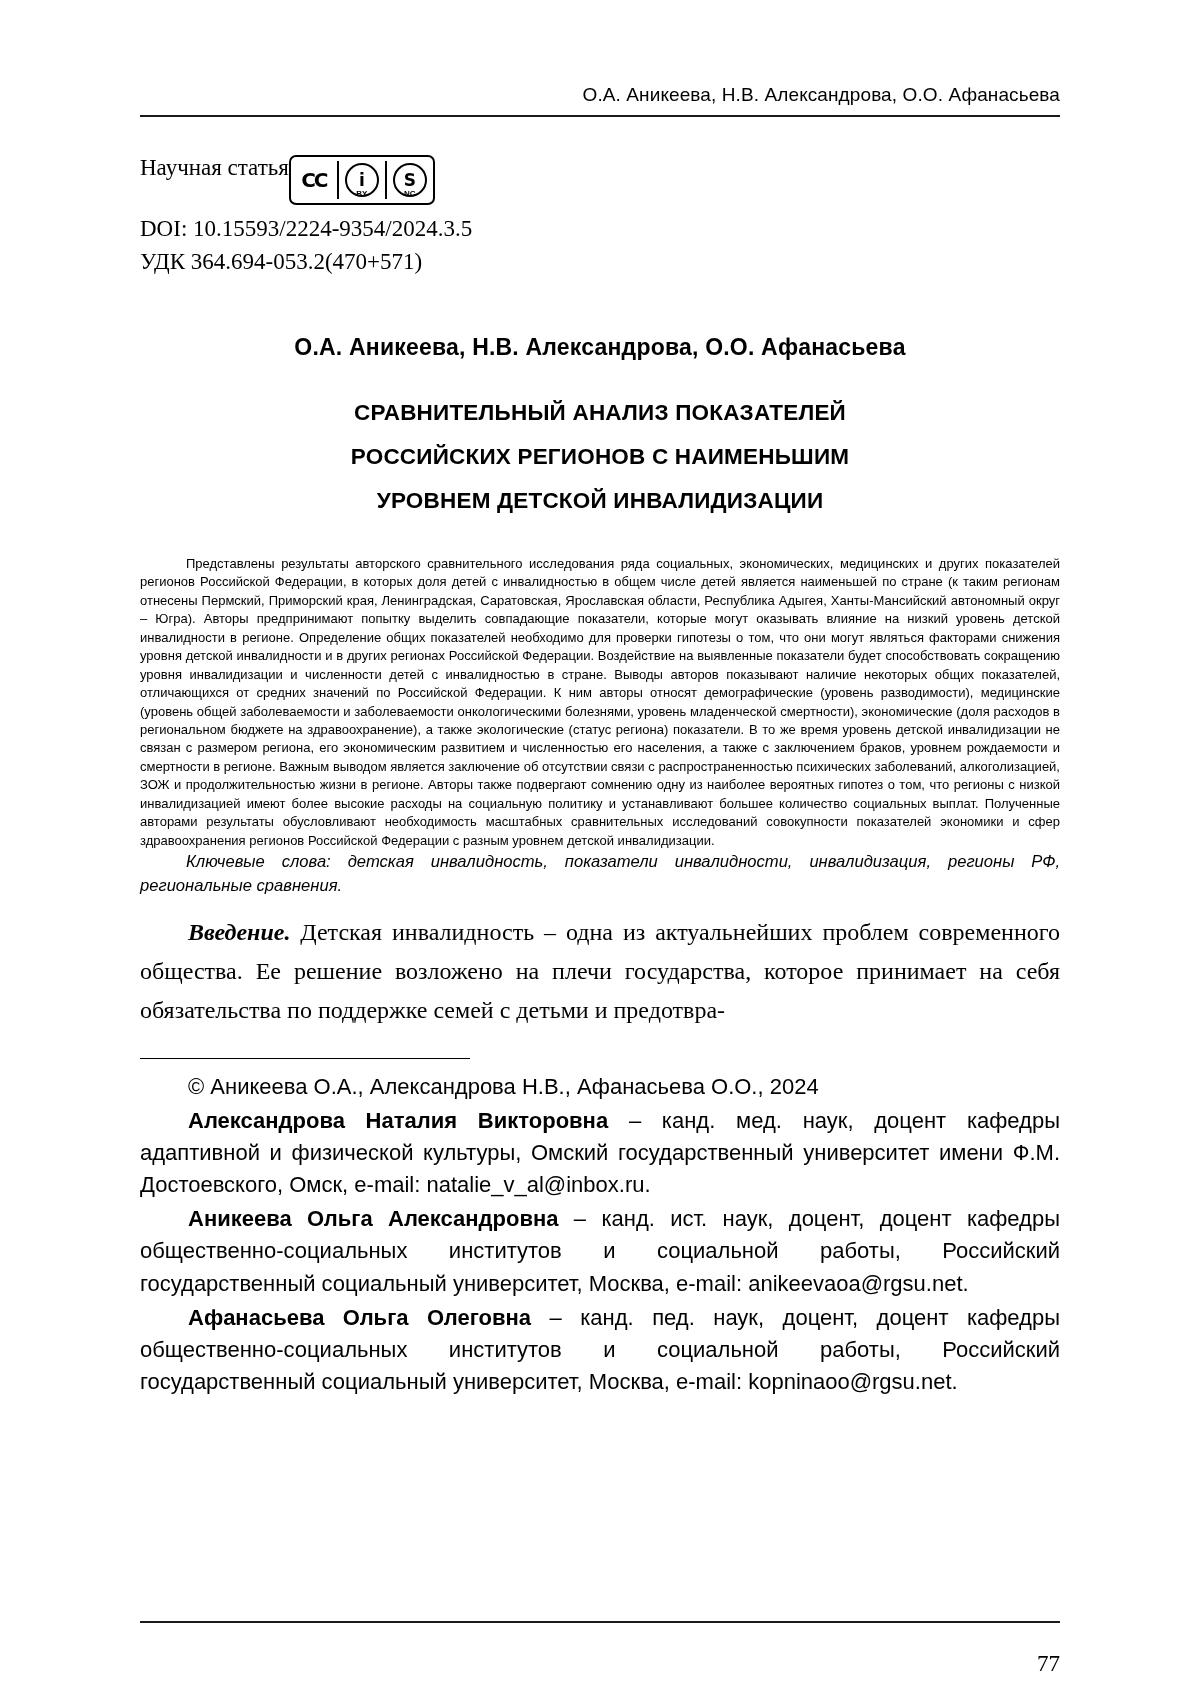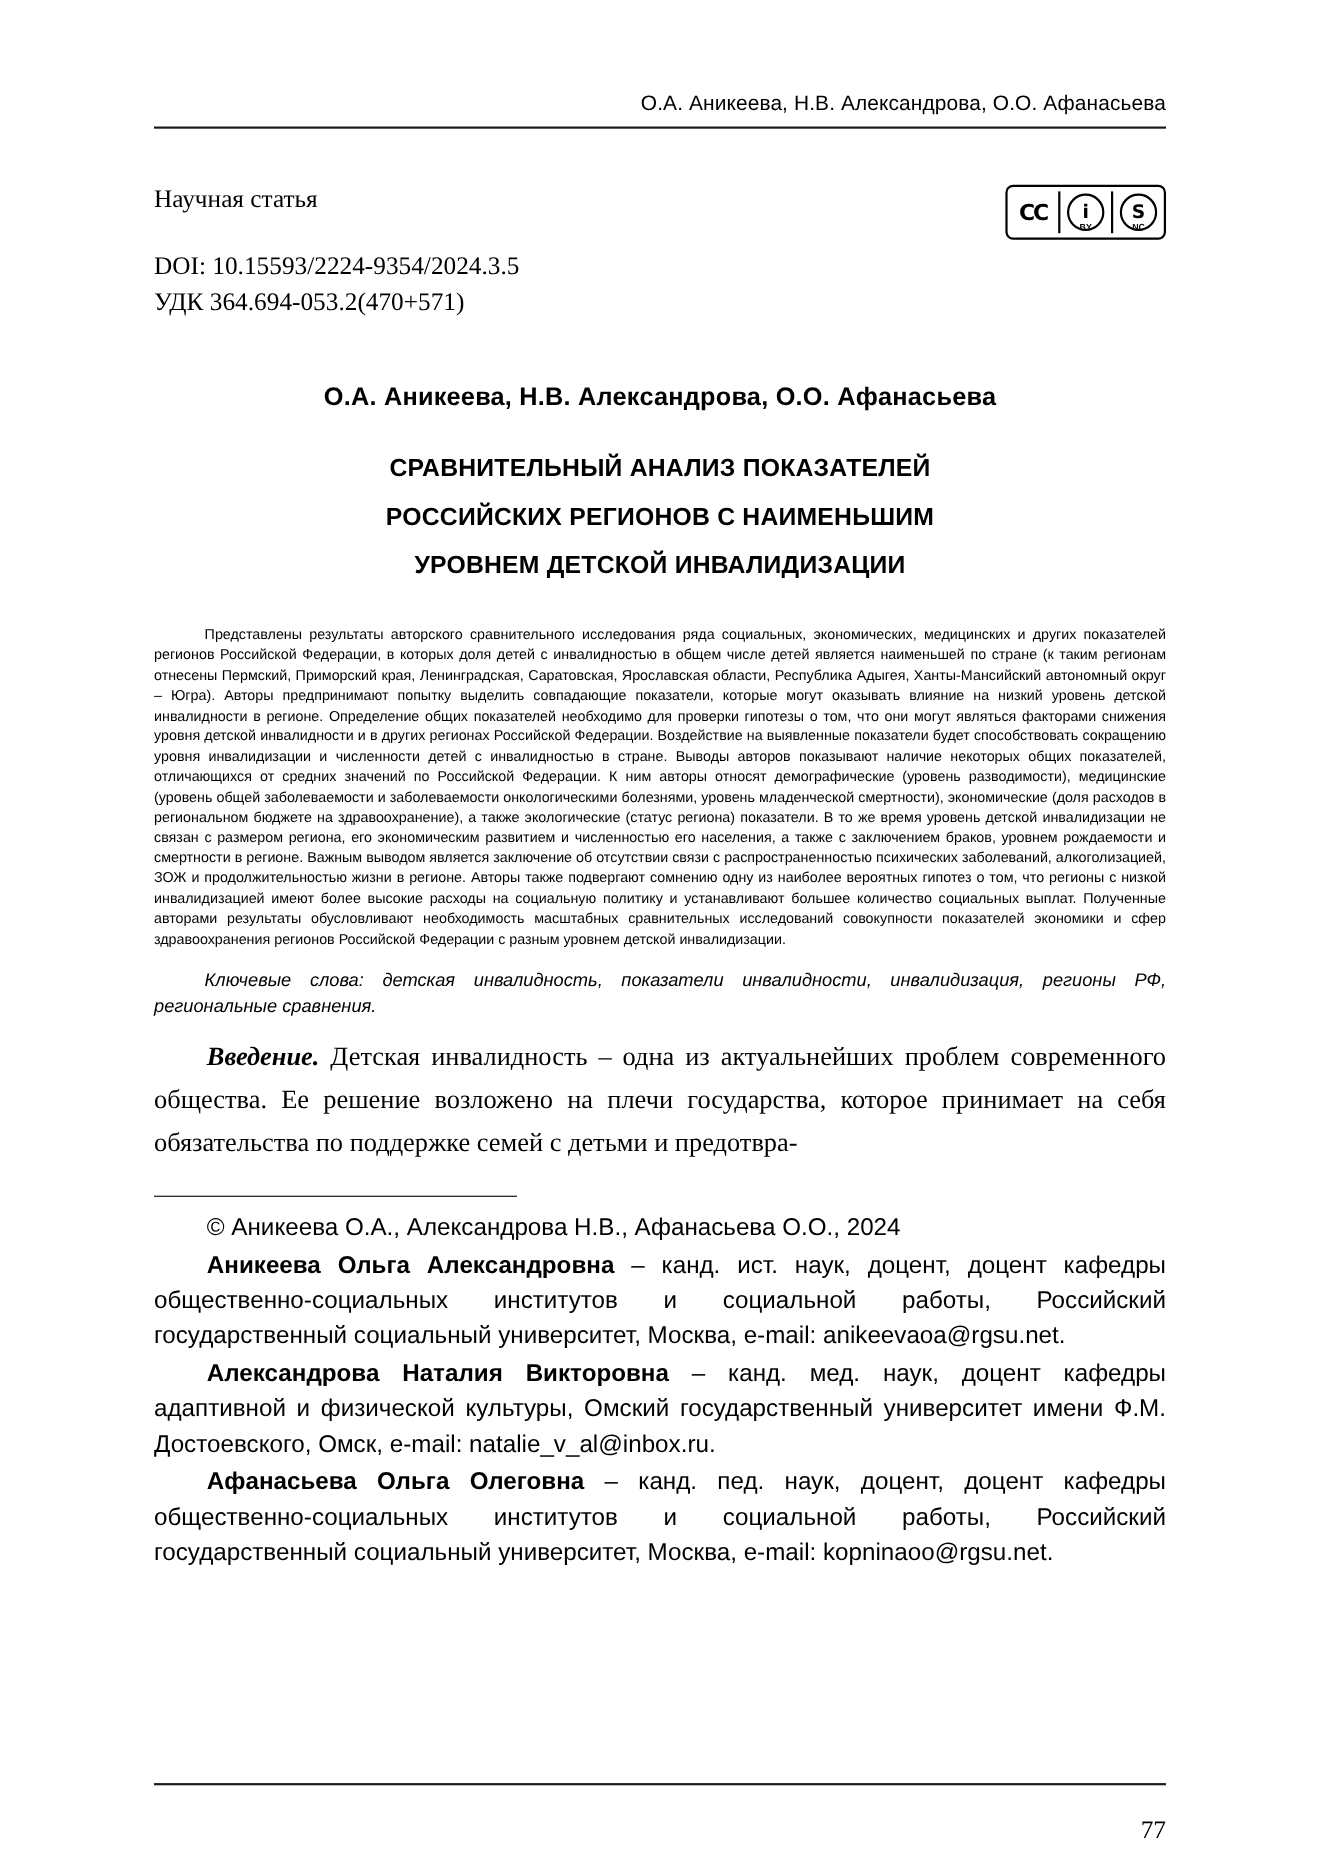--- a/index.html
+++ b/index.html
@@ -33,22 +33,22 @@
   }
   .rule-top {
     border: 0;
     border-top: 2px solid #1a1a1a;
     margin: 9px 0 0 0;
   }
   
   .type-row {
     display: flex;
     align-items: flex-start;
-    justify-content: space-between;
-    margin-top: 51px;
+    justify-content: flex-start;
+    margin-top: 38px;
   }
   .article-type {
     font-family: "Liberation Serif", serif;
     font-size: 23px;
   }
   .cc-badge {
     display: flex;
     align-items: center;
     border: 2px solid #000;
     border-radius: 7px;
@@ -121,21 +121,21 @@
     text-align: justify;
     text-justify: inter-word;
     margin-top: 32px;
     text-indent: 46px;
     hyphens: manual;
   }
   .keywords {
     font-size: 16.6px;
     line-height: 1.42;
     text-align: justify;
-    margin-top: 16px;
+    margin-top: 0;
     text-indent: 46px;
   }
   .keywords i { font-style: italic; }
   
   .body-text {
     font-family: "Liberation Serif", serif;
     font-size: 24px;
     line-height: 1.62;
     text-align: justify;
     margin-top: 16px;
@@ -223,21 +223,21 @@
     <i>детская инвалидность, показатели инвалидности, инвалидизация, регионы РФ, региональные сравнения.</i>
   </div>
 
   <div class="body-text">
     <b>Введение.</b><span> Детская инвалидность – одна из актуальнейших проблем современного общества. Ее решение возложено на плечи государства, которое принимает на себя обязательства по поддержке семей с детьми и предотвра-</span>
   </div>
 
   <hr class="footnote-rule">
   <div class="footnote">
     <p class="copyright">© Аникеева О.А., Александрова Н.В., Афанасьева О.О., 2024</p>
+    <p><b>Александрова Наталия Викторовна</b><span> – канд. мед. наук, доцент кафедры адаптивной и физической культуры, Омский государственный университет имени Ф.М. Достоевского, Омск, e-mail: natalie_v_al@inbox.ru.</span></p>
     <p><b>Аникеева Ольга Александровна</b><span> – канд. ист. наук, доцент, доцент кафедры общественно-социальных институтов и социальной работы, Российский государственный социальный университет, Москва, e-mail: anikeevaoa@rgsu.net.</span></p>
-    <p><b>Александрова Наталия Викторовна</b><span> – канд. мед. наук, доцент кафедры адаптивной и физической культуры, Омский государственный университет имени Ф.М. Достоевского, Омск, e-mail: natalie_v_al@inbox.ru.</span></p>
     <p><b>Афанасьева Ольга Олеговна</b><span> – канд. пед. наук, доцент, доцент кафедры общественно-социальных институтов и социальной работы, Российский государственный социальный университет, Москва, e-mail: kopninaoo@rgsu.net.</span></p>
   </div>
 
   <hr class="rule-bottom">
   <div class="page-number">77</div>
 
 </div>
 
 </body></html>

